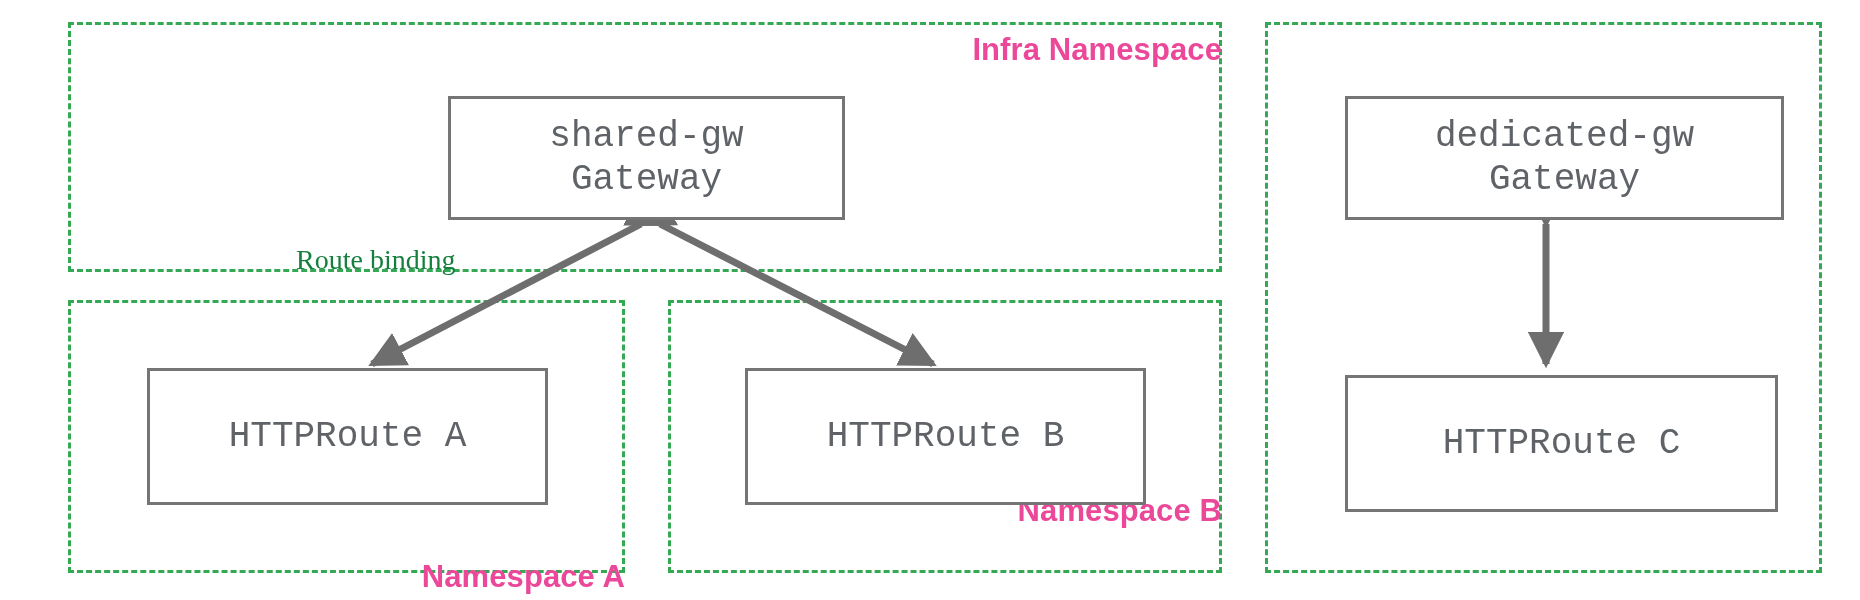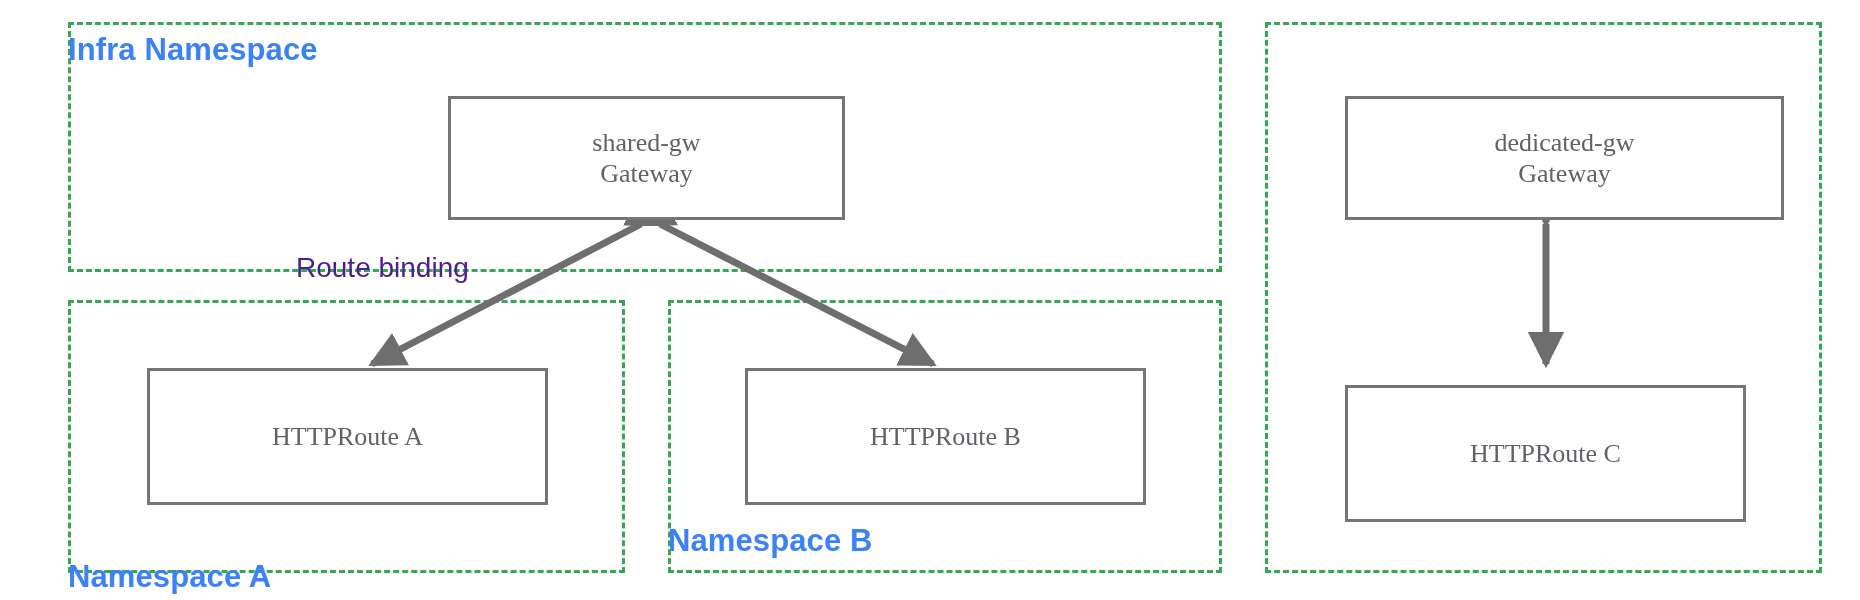--- a/index.html
+++ b/index.html
@@ -20,56 +20,55 @@
   }
 
   
   .ns-group {
     position: absolute;
     border: 3px dashed #34a853;
     background: transparent;
   }
   .ns-label {
     position: absolute;
-    color: #3b82f6;
+    color: #ec4899;
     font-weight: bold;
     font-size: 31px;
     letter-spacing: 0.1px;
     white-space: nowrap;
-    text-align: left;
+    text-align: right;
     font-family: "Liberation Sans", sans-serif;
   }
 
   
   .res-box {
     position: absolute;
     border: 3px solid #757575;
     background: #ffffff;
     display: flex;
     flex-direction: column;
     align-items: center;
     justify-content: center;
     color: #5f6368;
-    font-size: 26px;
+    font-size: 36px;
     line-height: 1.2;
-    font-family: Liberation Serif, serif;
+    font-family: Liberation Mono, monospace;
     z-index: 3;
   }
   .res-box .line { display: block; }
 
   
   .edge-label {
     position: absolute;
-    color: #4c1d95;
+    color: #15803d;
     font-size: 28px;
     white-space: nowrap;
     background: transparent;
     z-index: 4;
-    font-family: Liberation Sans, sans-serif;
-    margin-top: 8px;
+    font-family: Liberation Serif, serif;
   }
 
   
   #edges {
     position: absolute;
     left: 0; top: 0;
     width: 1860px; height: 600px;
     z-index: 2;
     pointer-events: none;
   }
@@ -79,21 +78,21 @@
 
 <div id="canvas">
 
   <div class="ns-group" style="left:68px; top:22px; width:1154px; height:250px;"></div>
   <div class="ns-label" style="left:68px; top:22px; width:1154px; line-height:56px;">Infra Namespace</div>
 
   <div class="ns-group" style="left:68px; top:300px; width:557px; height:273px;"></div>
   <div class="ns-label" style="left:68px; top:519px; width:557px; line-height:44px;margin-top:36px;">Namespace A</div>
 
   <div class="ns-group" style="left:668px; top:300px; width:554px; height:273px;"></div>
-  <div class="ns-label" style="left:668px; top:519px; width:554px; line-height:44px;">Namespace B</div>
+  <div class="ns-label" style="left:668px; top:489px; width:554px; line-height:44px;">Namespace B</div>
 
   <div class="ns-group" style="left:1265px; top:22px; width:557px; height:551px;"></div>
 
   <svg id="edges" viewBox="0 0 1860 600" xmlns="http://www.w3.org/2000/svg">
     <defs>
       <marker id="ah" markerWidth="5.2" markerHeight="5.2" refX="4.6" refY="2.6" orient="auto" markerUnits="strokeWidth">
         <path d="M0,0 L5.2,2.6 L0,5.2 z" fill="#6e6e6e"></path>
       </marker>
     </defs>
 
@@ -117,17 +116,17 @@
   </div>
 
   <div class="res-box" style="left:745px; top:368px; width:401px; height:137px;">
     <span class="line">HTTPRoute B</span>
   </div>
 
   <div class="res-box" style="left:147px; top:368px; width:401px; height:137px;">
     <span class="line">HTTPRoute A</span>
   </div>
 
-  <div class="res-box" style="left:1345px; top:385px; width:401px; height:137px;">
+  <div class="res-box" style="left:1345px; top:375px; width:433px; height:137px;">
     <span class="line">HTTPRoute C</span>
   </div>
 
 </div>
 
 </body></html>

